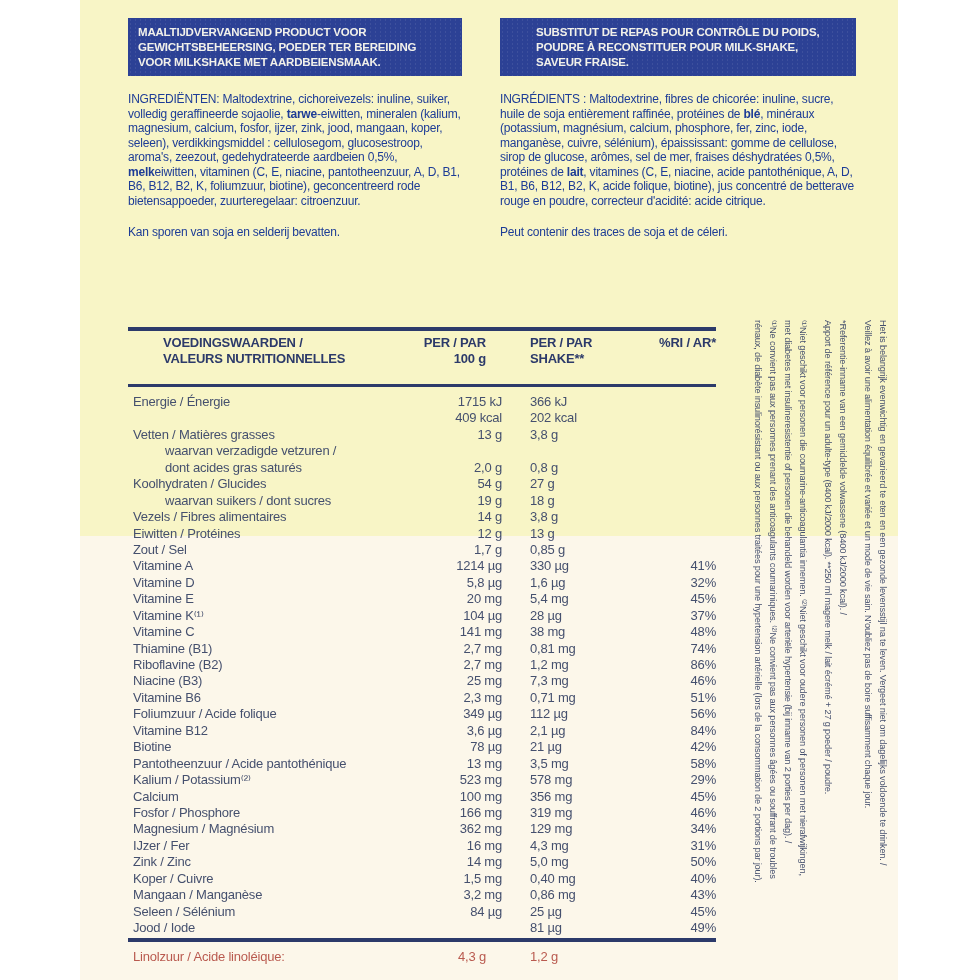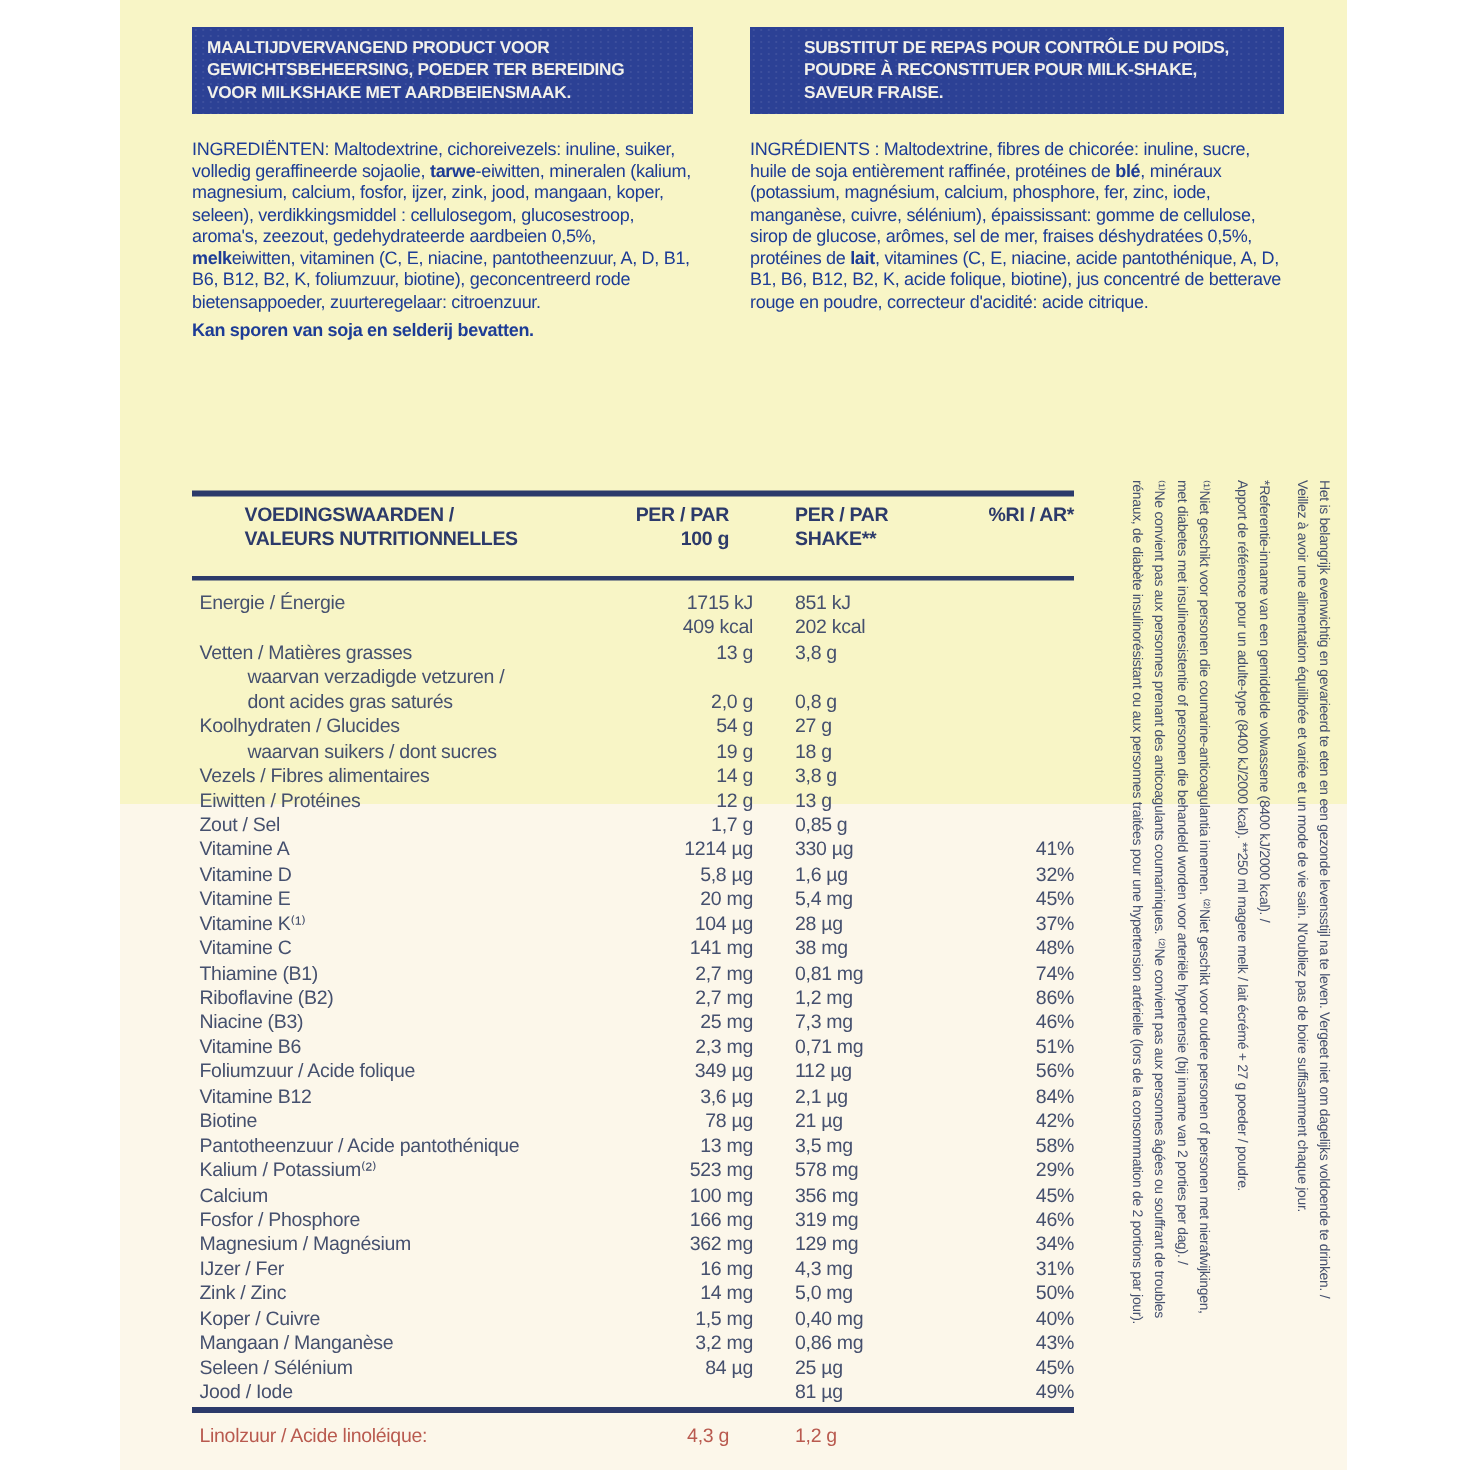--- a/index.html
+++ b/index.html
@@ -19,21 +19,21 @@
     color:var(--boxtext);font-weight:bold;font-size:11.5px;line-height:15px;
     letter-spacing:-0.2px;padding:7px 10px;box-sizing:border-box;overflow:hidden;}
   .claim-box.nl{left:128px;width:334px;}
   .claim-box.fr{left:500px;width:356px;padding-left:36px;}
 
   .ingredients{position:absolute;top:92px;font-size:12px;line-height:14.5px;
     letter-spacing:-0.2px;color:var(--ink);}
   .ingredients.nl{left:128px;width:338px;}
   .ingredients.fr{left:500px;width:360px;}
   .ingredients b{font-weight:bold;}
-  .allergen{margin-top:5px;font-weight:bold;}
+  .allergen{margin-top:17px;font-weight:normal;}
 
   .rule{position:absolute;background:var(--rule);}
   .rule.top{left:128px;top:327px;width:588px;height:4px;}
   .rule.mid{left:128px;top:384px;width:588px;height:3px;}
   .rule.bot{left:128px;top:938px;width:588px;height:4px;}
 
   .thead{position:absolute;left:128px;top:335px;width:588px;height:40px;
     font-weight:bold;font-size:13px;line-height:16px;color:var(--rule);letter-spacing:-0.2px;}
   .thead .tt{position:absolute;left:5px;top:0;margin-left:30px;}
   .thead .c100{position:absolute;left:0;width:358px;top:0;text-align:right;}
@@ -73,20 +73,21 @@
 
   <div class="claim-box nl">MAALTIJDVERVANGEND PRODUCT VOOR GEWICHTSBEHEERSING, POEDER TER BEREIDING VOOR MILKSHAKE MET AARDBEIENSMAAK.</div>
   <div class="claim-box fr">SUBSTITUT DE REPAS POUR CONTRÔLE DU POIDS, POUDRE À RECONSTITUER POUR MILK-SHAKE, SAVEUR FRAISE.</div>
 
   <div class="ingredients nl">
     <div><span>INGREDIËNTEN: Maltodextrine, cichoreivezels: inuline, suiker, volledig geraffineerde sojaolie, </span><b>tarwe</b><span>-eiwitten, mineralen (kalium, magnesium, calcium, fosfor, ijzer, zink, jood, mangaan, koper, seleen), verdikkingsmiddel : cellulosegom, glucosestroop, aroma's, zeezout, gedehydrateerde aardbeien 0,5%, </span><b>melk</b><span>eiwitten, vitaminen (C, E, niacine, pantotheenzuur, A, D, B1, B6, B12, B2, K, foliumzuur, biotine), geconcentreerd rode bietensappoeder, zuurteregelaar: citroenzuur.</span></div>
     <div class="allergen">Kan sporen van soja en selderij bevatten.</div>
   </div>
   <div class="ingredients fr">
     <div><span>INGRÉDIENTS : Maltodextrine, fibres de chicorée: inuline, sucre, huile de soja entièrement raffinée, protéines de </span><b>blé</b><span>, minéraux (potassium, magnésium, calcium, phosphore, fer, zinc, iode, manganèse, cuivre, sélénium), épaississant: gomme de cellulose, sirop de glucose, arômes, sel de mer, fraises déshydratées 0,5%, protéines de </span><b>lait</b><span>, vitamines (C, E, niacine, acide pantothénique, A, D, B1, B6, B12, B2, K, acide folique, biotine), jus concentré de betterave rouge en poudre, correcteur d'acidité: acide citrique.</span></div>
+    <div class="allergen">Peut contenir des traces de soja et de céleri.</div>
   </div>
 
   <div class="rule top"></div>
 
   <div class="thead">
     <span class="tt">
       <span class="l2">VOEDINGSWAARDEN /</span>
       <span class="l2">VALEURS NUTRITIONNELLES</span>
     </span>
     <span class="c100">
@@ -99,21 +100,21 @@
     </span>
     <span class="cri">%RI / AR*</span>
   </div>
 
   <div class="rule mid"></div>
 
   <div class="rows">
       <div class="nrow">
         <span class="c lab">Energie / Énergie</span>
         <span class="c v100">1715 kJ</span>
-        <span class="c vshk">851 kJ</span>
+        <span class="c vshk">366 kJ</span>
         <span class="c vri"></span>
       </div>
       <div class="nrow">
         <span class="c lab"></span>
         <span class="c v100">409 kcal</span>
         <span class="c vshk">202 kcal</span>
         <span class="c vri"></span>
       </div>
       <div class="nrow">
         <span class="c lab">Vetten / Matières grasses</span>

